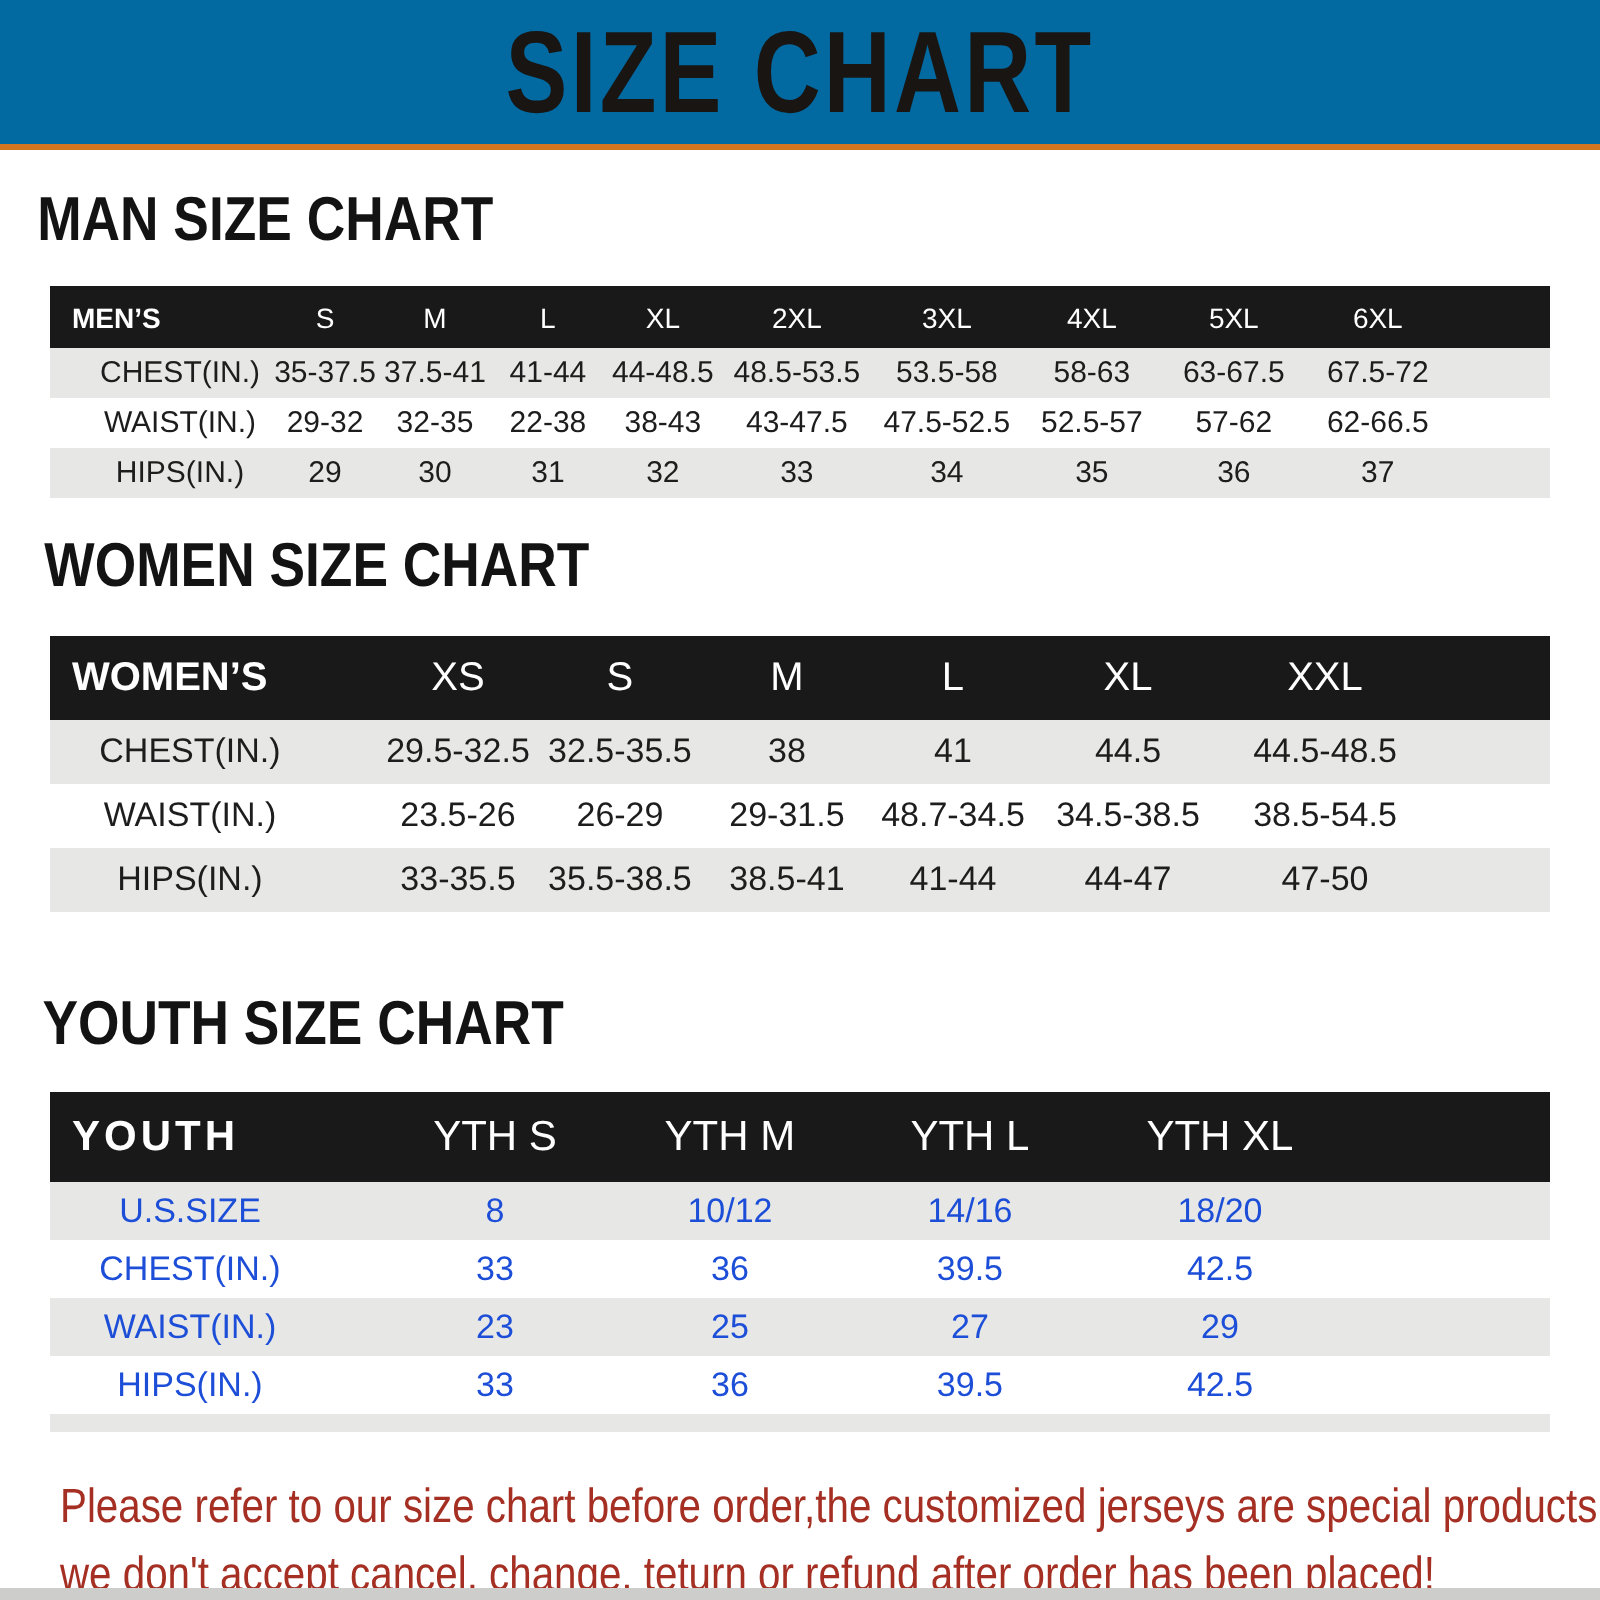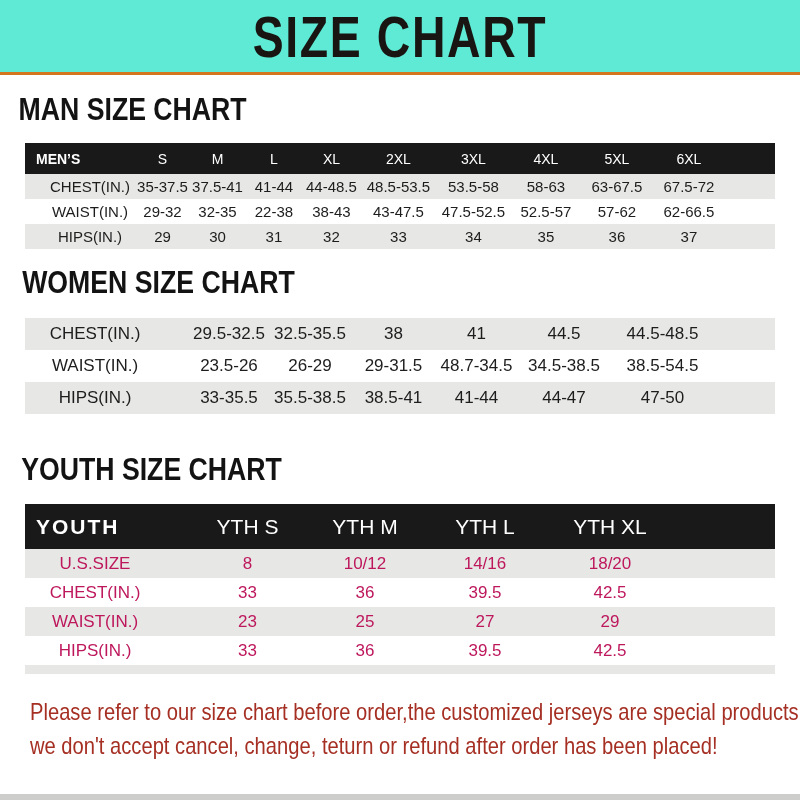--- a/index.html
+++ b/index.html
@@ -6,21 +6,21 @@
     margin: 0; padding: 0;
     width: 800px; height: 800px;
     background: #ffffff;
     font-family: "Liberation Sans", sans-serif;
     overflow: hidden;
     position: relative;
   }
   
   .banner {
     width: 800px; height: 72px;
-    background: #5eead4;
+    background: #0369a1;
     border-bottom: 3px solid #d3761f;
     display: flex; align-items: center; justify-content: center;
   }
   .banner-title {
     display: inline-block;
     transform: scaleX(0.80);
     font-size: 58px; font-weight: 700;
     letter-spacing: 2px;
     color: #181512;
     white-space: nowrap;
@@ -58,21 +58,21 @@
     font-weight: 700;
   }
   .tbl-man   td.hdr-label { font-size: 24px; }
   .tbl-women td.hdr-label { font-size: 23px; }
   .tbl-youth td.hdr-label { font-size: 25px; letter-spacing: 2px; }
   
   tr.gray td  { background: #e7e7e5; }
   tr.white td { background: #ffffff; }
   .tbl-man   tr.data td { height: 25px; font-size: 15px; color: #1d1d1d; }
   .tbl-women tr.data td { height: 32px; font-size: 17px; color: #1d1d1d; }
-  .tbl-youth tr.data td { height: 29px; font-size: 17px; color: #be185d; }
+  .tbl-youth tr.data td { height: 29px; font-size: 17px; color: #1d4ed8; }
   td.row-label { font-size: 15px; color: #1d1d1d; padding-left: 20px; }
   .tbl-women td.row-label, .tbl-youth td.row-label { font-size: 17px; padding-right: 45px; }
   
   .youth-strip {
     width: 750px; height: 9px;
     margin-left: 25px;
     background: #e7e7e5;
   }
   
   .note { margin: 21px 0 0 30px; color: #a52f23; }
@@ -181,20 +181,30 @@
     <col style="width:22%">
       <col style="width:10.4%">
       <col style="width:11.2%">
       <col style="width:11.07%">
     <col style="width:11.07%">
       <col style="width:12.27%">
       <col style="width:14%">
       <col style="width:7.99%">
   </colgroup>
   <tbody>
+      <tr class="hdr">
+    <td class="hdr-label">WOMEN’S</td>
+    <td>XS</td>
+    <td>S</td>
+    <td>M</td>
+    <td>L</td>
+    <td>XL</td>
+    <td>XXL</td>
+    <td></td>
+  </tr>
   <tr class="data gray">
     <td class="row-label">CHEST(IN.)</td>
     <td>29.5-32.5</td>
     <td>32.5-35.5</td>
     <td>38</td>
     <td>41</td>
     <td>44.5</td>
     <td>44.5-48.5</td>
     <td></td>
   </tr>

